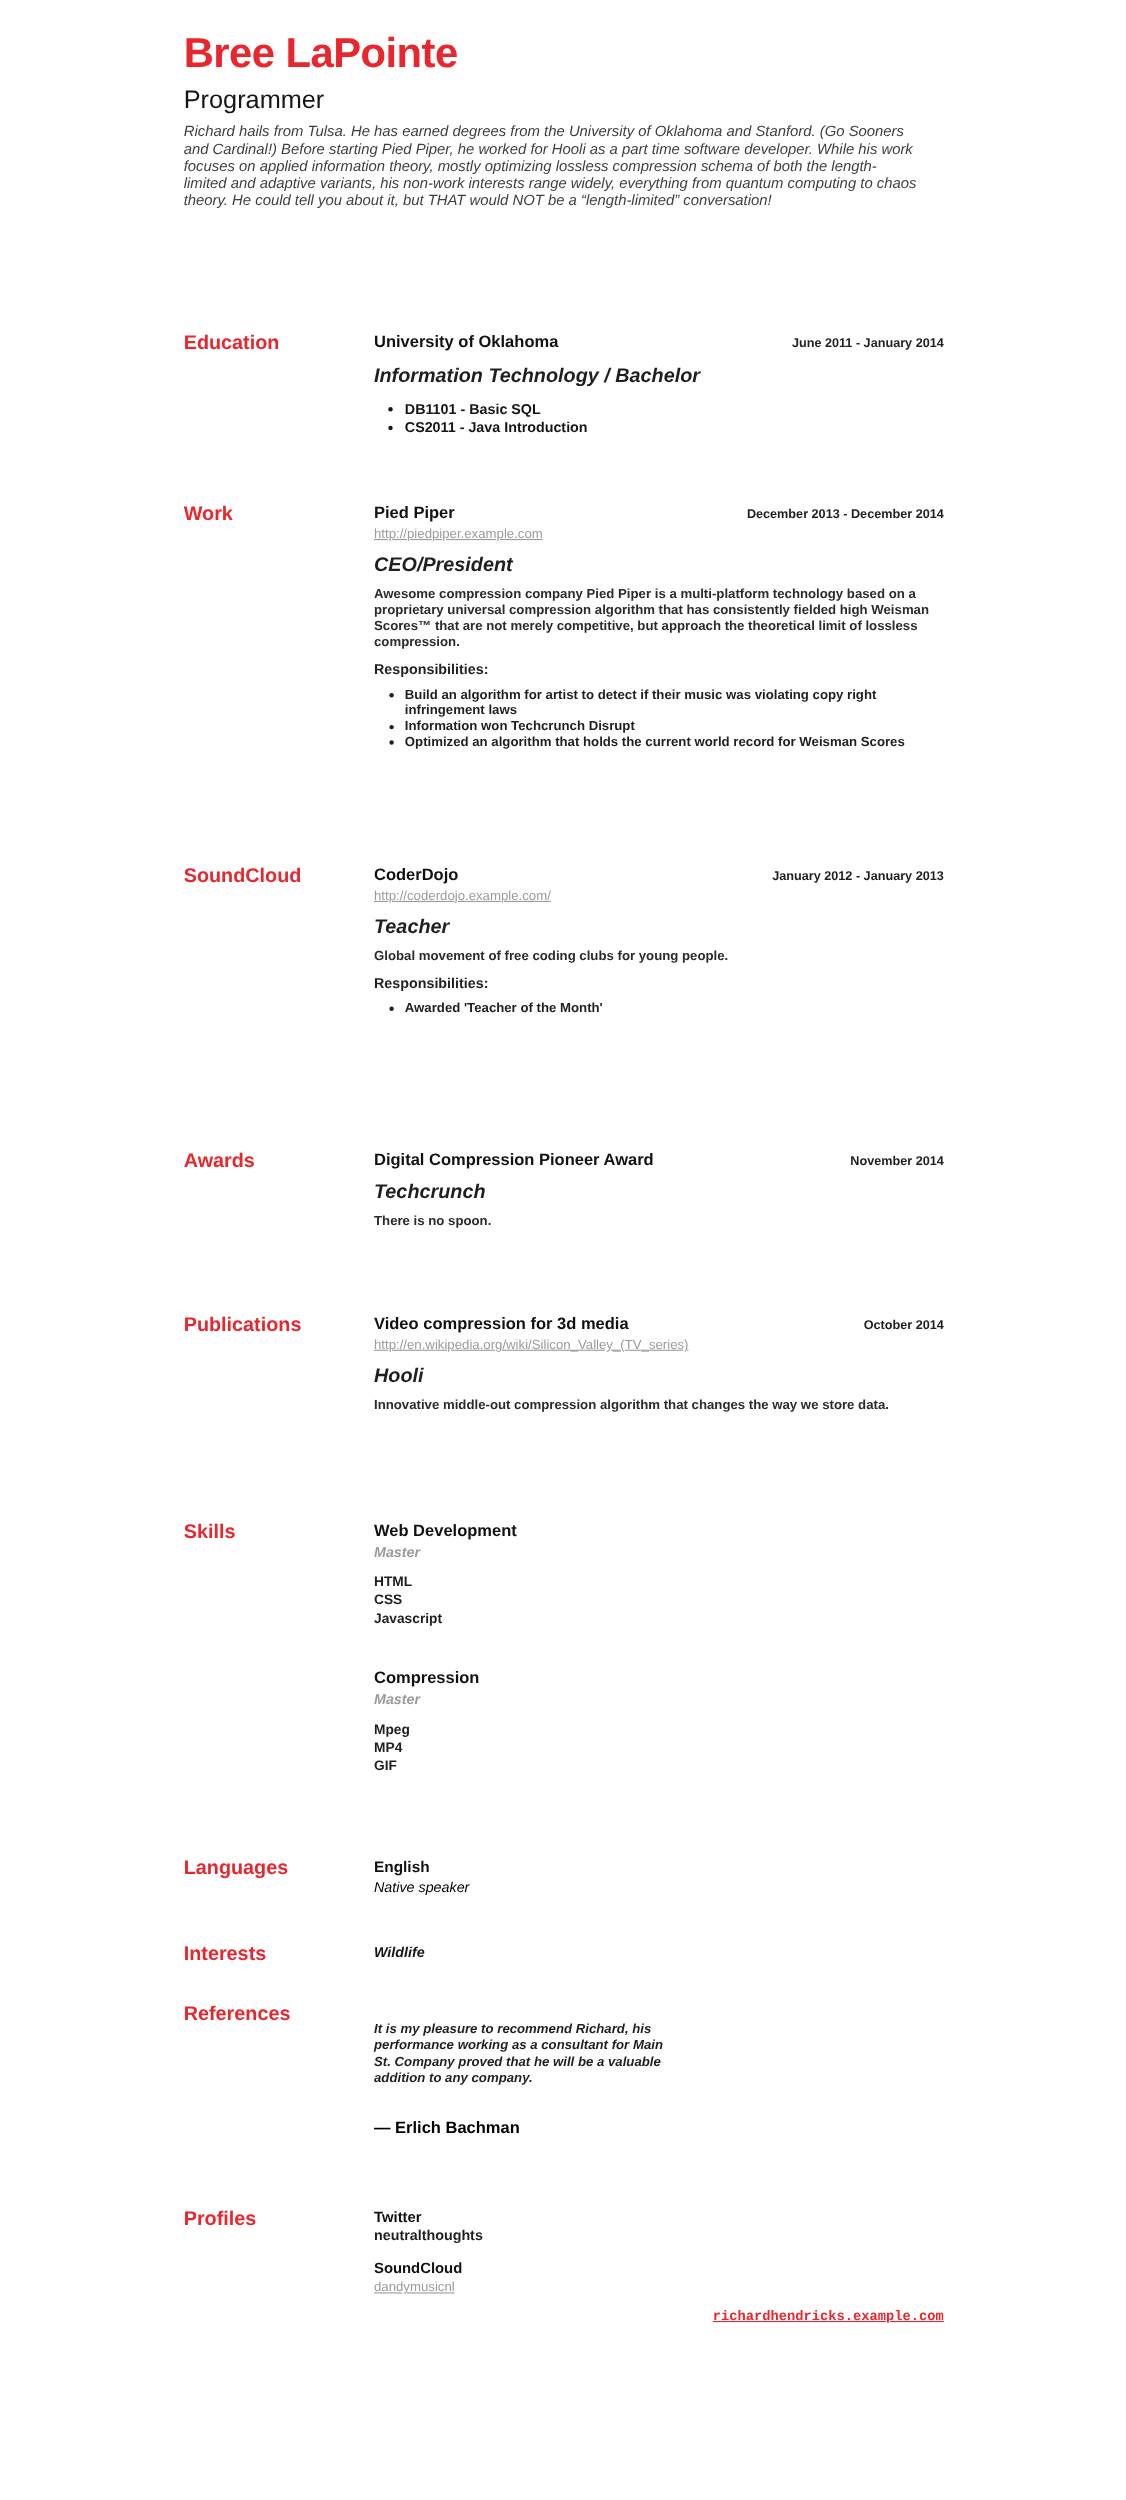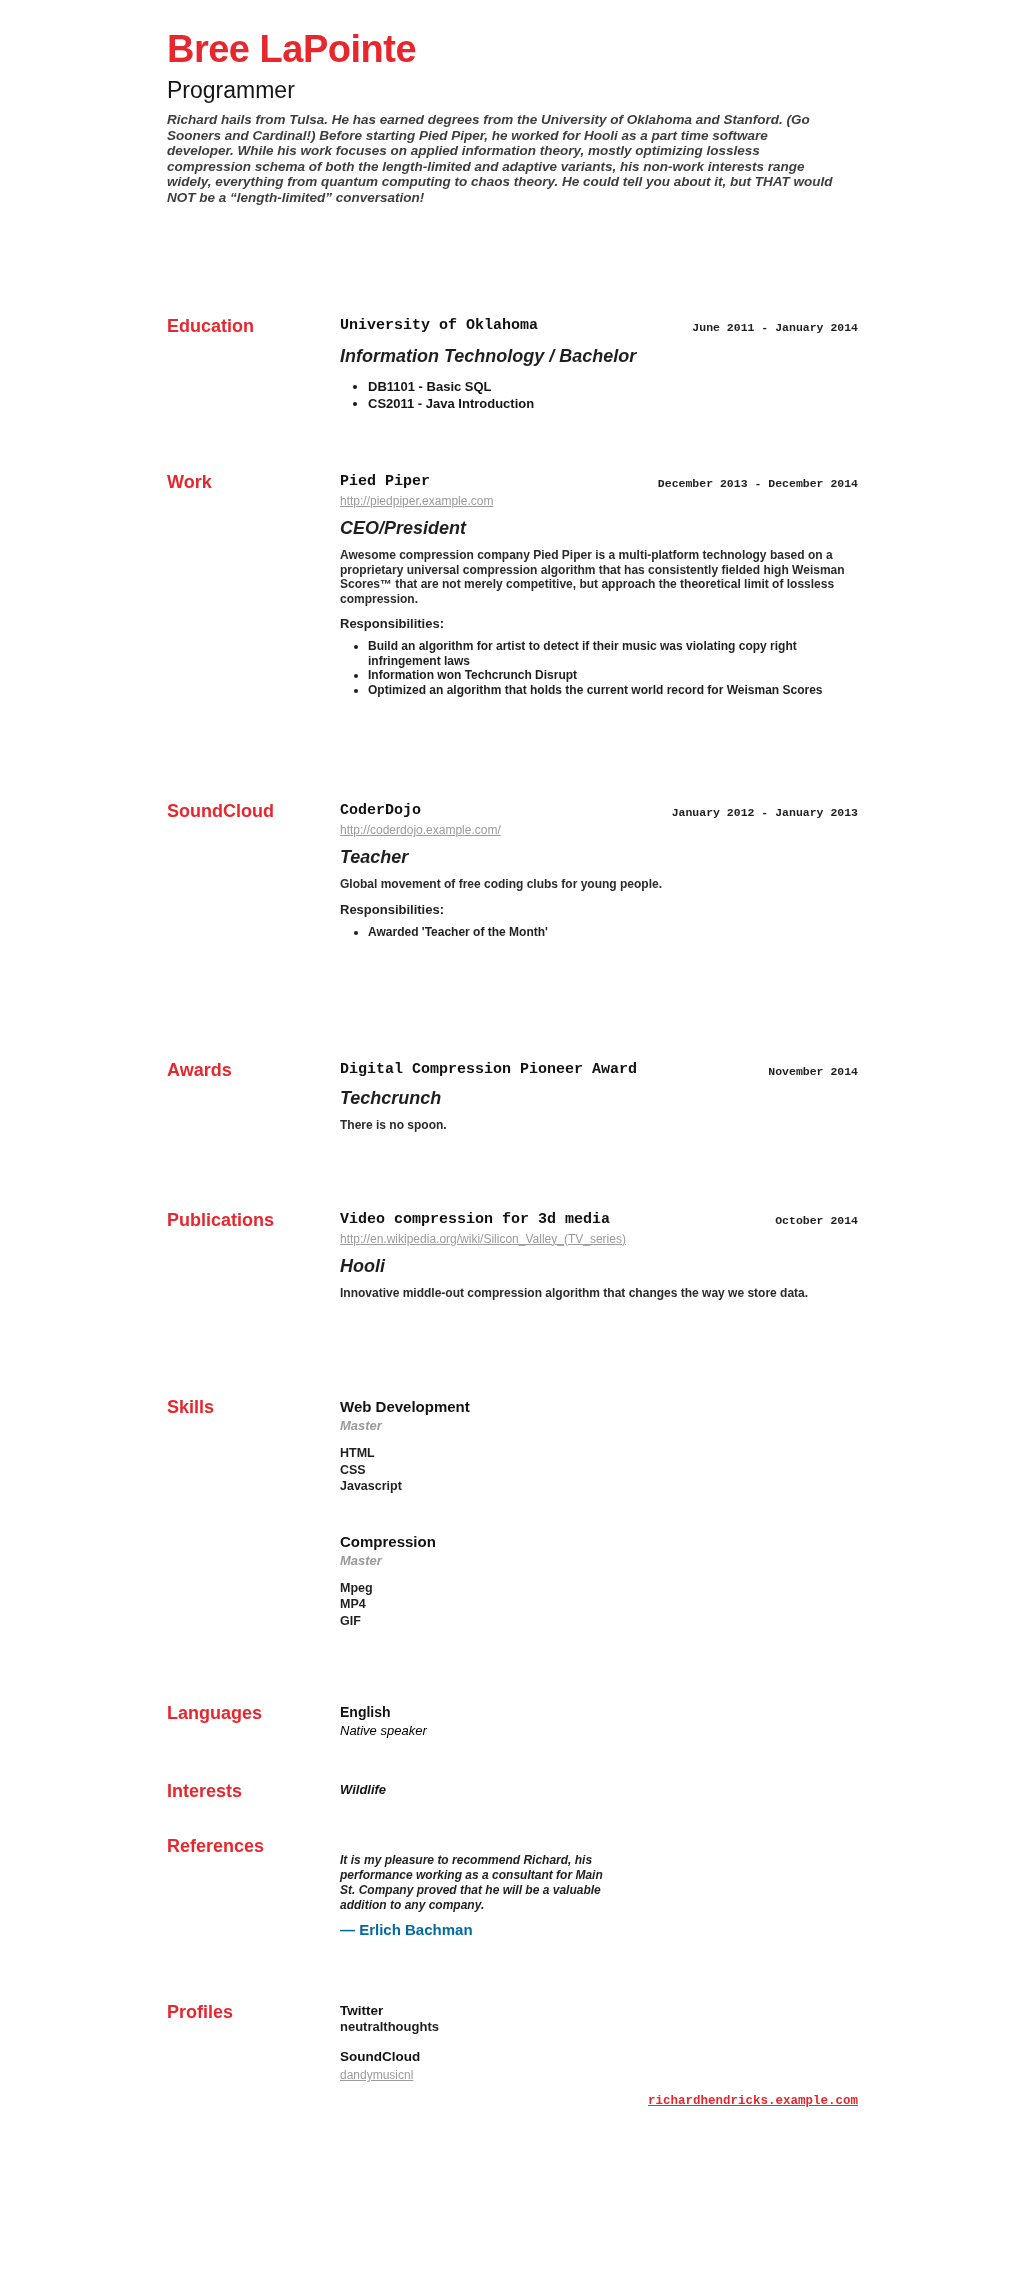--- a/index.html
+++ b/index.html
@@ -7,29 +7,29 @@
     width:1024px; min-height:2273px;
     font-family:"Liberation Sans", sans-serif;
     color:#333333;
     --accent:#e8262d; --link_gray:#9b9b9b;
   }
   .page { width:691px; margin-left:167px; padding-top:30px; padding-bottom:38px; }
 
   
   .name { font-size:38px; line-height:1.0; font-weight:700; color:var(--accent); letter-spacing:-0.5px; }
   .label { font-size:23px; line-height:1.05; font-weight:400; color:#151515; margin-top:10px; }
-  .summary { margin-top:10px; width:668px; font-style:italic; font-weight:700;
+  .summary { margin-top:10px; width:668px; font-style:italic; font-weight:400;
              font-size:13.5px; line-height:15.5px; color:#3e3e3e; }
 
   
   .section { display:flex; align-items:flex-start; }
   .sec-h { flex:0 0 173px; width:173px; font-size:18px; line-height:1.1; font-weight:700; color:var(--accent); }
   .sec-c { flex:1; min-width:0; }
 
-  .item-head { display:flex; justify-content:space-between; align-items:center;font-family:Liberation Mono, monospace; }
+  .item-head { display:flex; justify-content:space-between; align-items:flex-start; }
   .item-title { font-size:15px; line-height:18px; font-weight:700; color:#111111; }
   .item-date { font-size:11.5px; line-height:14px; font-weight:700; color:#1f1f1f; margin-top:3px; white-space:nowrap; }
 
   .link { font-size:12px; line-height:14px; color:var(--link_gray); text-decoration:underline; cursor:pointer; display:inline-block; margin-top:2px; word-break:break-all; }
   .position { font-style:italic; font-weight:700; font-size:18px; line-height:15px; color:#1f1f1f; margin-top:12px; }
   .para { font-size:12px; line-height:14.5px; font-weight:600; color:#2b2b2b; margin-top:12px; }
   .resp { font-size:13px; line-height:15px; font-weight:600; color:#222222; margin-top:10px; }
   ul.bullets { margin:8px 0 0 0; padding-left:28px; }
   ul.bullets li { font-size:12px; line-height:14.5px; font-weight:600; color:#1f1f1f; }
   ul.courses { margin:14px 0 0 0; padding-left:28px; }
@@ -42,21 +42,21 @@
   .keyword { font-size:12.5px; line-height:16.5px; font-weight:600; color:#1f1f1f; }
   .skill-group + .skill-group { margin-top:38px; }
 
   
   .lang-name { font-size:14px; line-height:17px; font-weight:700; color:#111111; }
   .lang-fluency { font-size:13px; line-height:15px; font-style:italic; color:#000000; margin-top:2px; }
   .interest-name { font-size:13px; line-height:15px; font-style:italic; font-weight:700; color:#151515; }
 
   
   .quote { width:272px; font-size:12px; line-height:15px; font-style:italic; font-weight:700; color:#1f1f1f; margin-top:16px; }
-  .ref-name { font-size:15px; line-height:17px; font-weight:700; color:#0369a1; margin-top:8px; }
+  .ref-name { font-size:15px; line-height:17px; font-weight:700; color:#000000; margin-top:29px; }
 
   
   .profile-network { font-size:13.5px; line-height:16px; font-weight:700; color:#111111; }
   .profile-username { font-size:13px; line-height:16px; font-weight:600; color:#1f1f1f; }
   .profile + .profile { margin-top:14px; }
 
   
   .footer { margin-left:173px; margin-top:62px; }
   .footer div { font-size:12.5px; line-height:18px; font-weight:700; color:#1f1f1f; }
   .site-line { text-align:right; margin-top:8px;font-family:Liberation Mono, monospace; }

